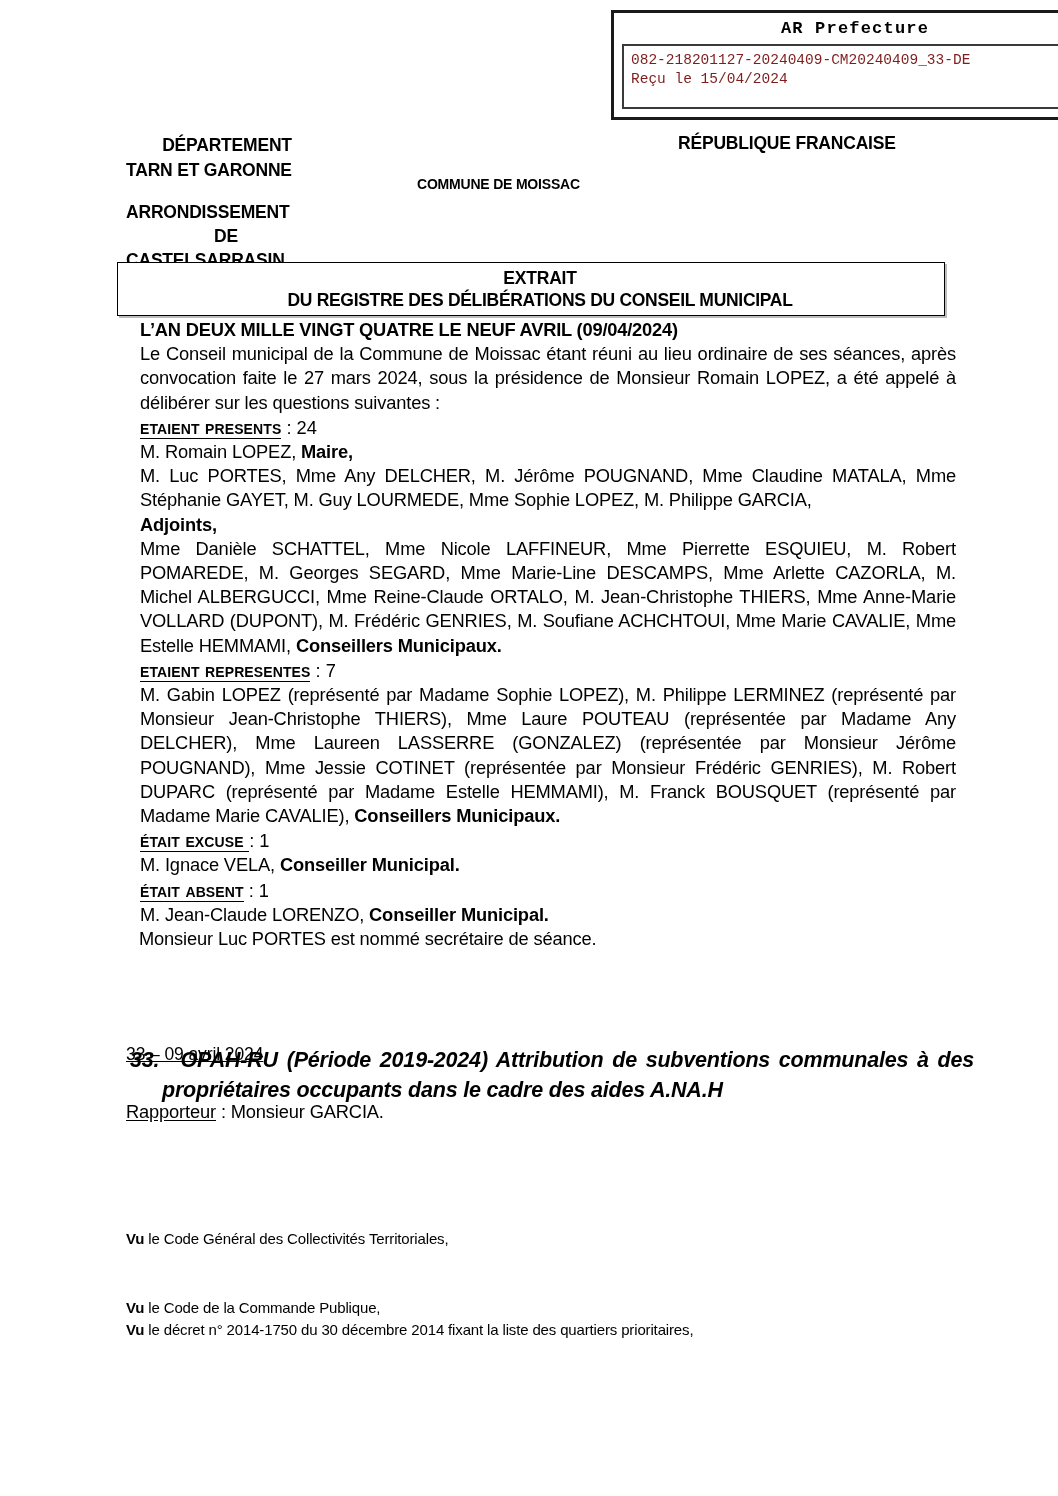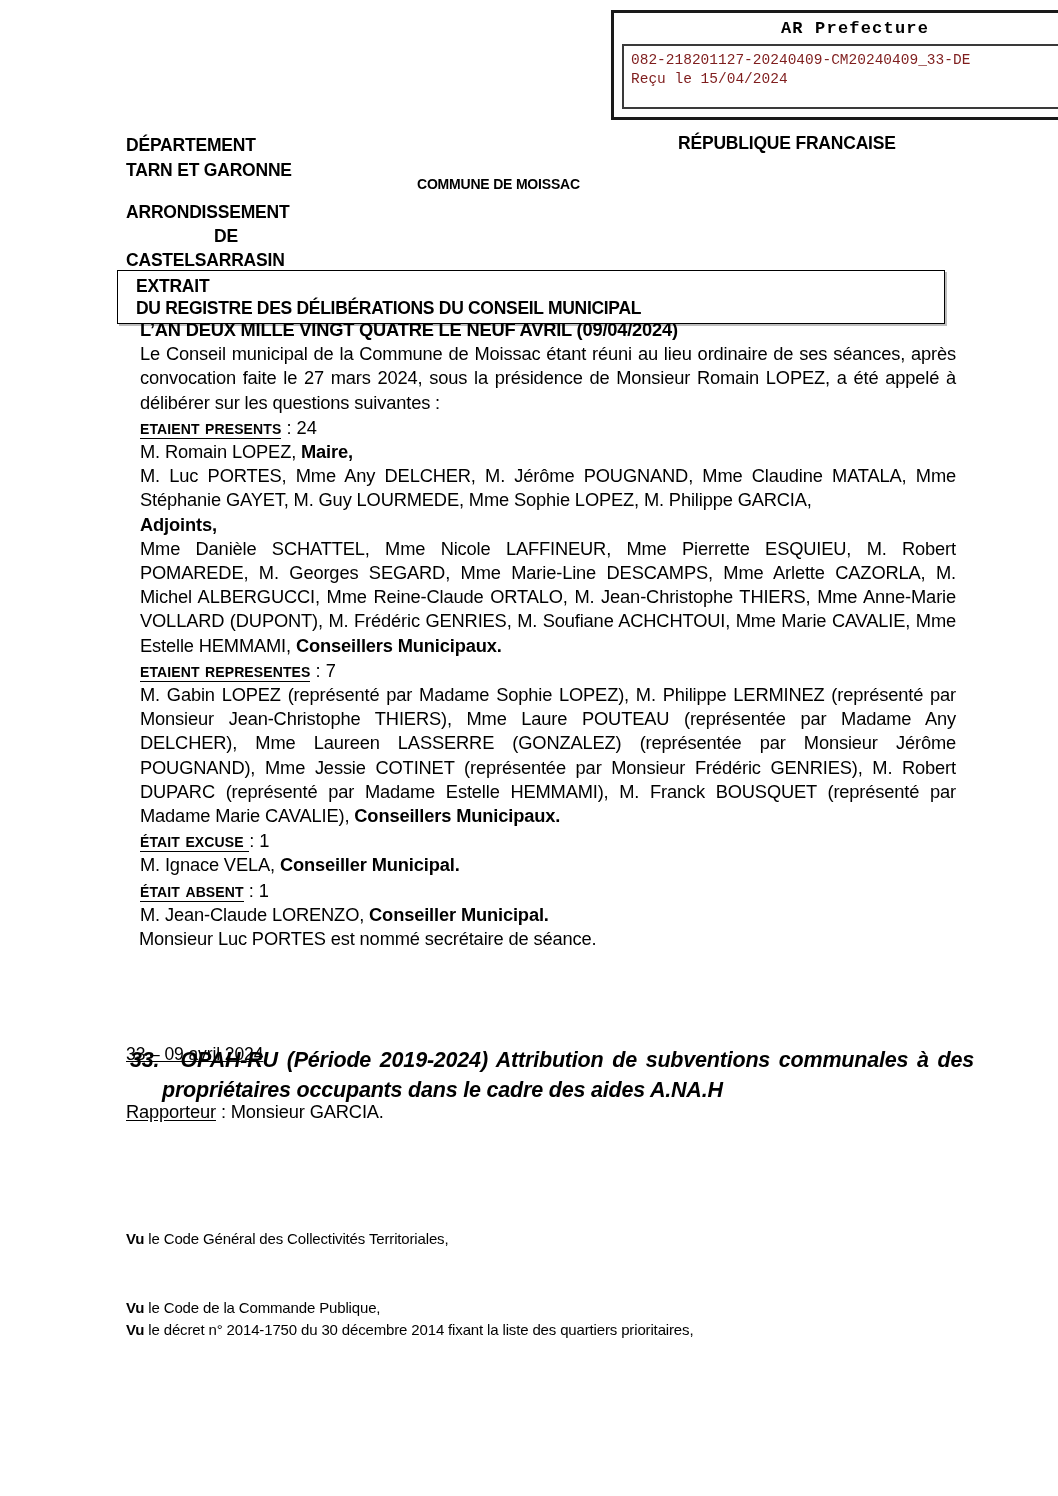--- a/index.html
+++ b/index.html
@@ -62,20 +62,21 @@
   
   .lh-dept {
     position: absolute;
     left: 126px;
     top: 133px;
     font-family: "Liberation Sans", sans-serif;
     font-weight: bold;
     font-size: 17.5px;
     line-height: 25px;
     letter-spacing: -0.2px;
+    text-align: right;
   }
   .lh-arr {
     position: absolute;
     left: 126px;
     top: 200px;
     font-family: "Liberation Sans", sans-serif;
     font-weight: bold;
     font-size: 17.5px;
     line-height: 24px;
     letter-spacing: -0.2px;
@@ -99,27 +100,27 @@
     font-weight: bold;
     font-size: 14px;
     letter-spacing: -0.2px;
     white-space: nowrap;
   }
 
   
   .extrait-box {
     position: absolute;
     left: 117px;
-    top: 270px;
+    top: 262px;
     width: 828px;
     box-sizing: border-box;
     border: 1px solid #000000;
     box-shadow: 2px 2px 0 #bdbdbd;
     padding: 4px 0 3px 18px;
-    text-align: left;
+    text-align: center;
     background: #fff;
   }
   .extrait-box .l1 {
     font-weight: bold;
     font-size: 17.5px;
     line-height: 22px;
     letter-spacing: -0.2px;
   }
   .extrait-box .l2 {
     font-weight: bold;

